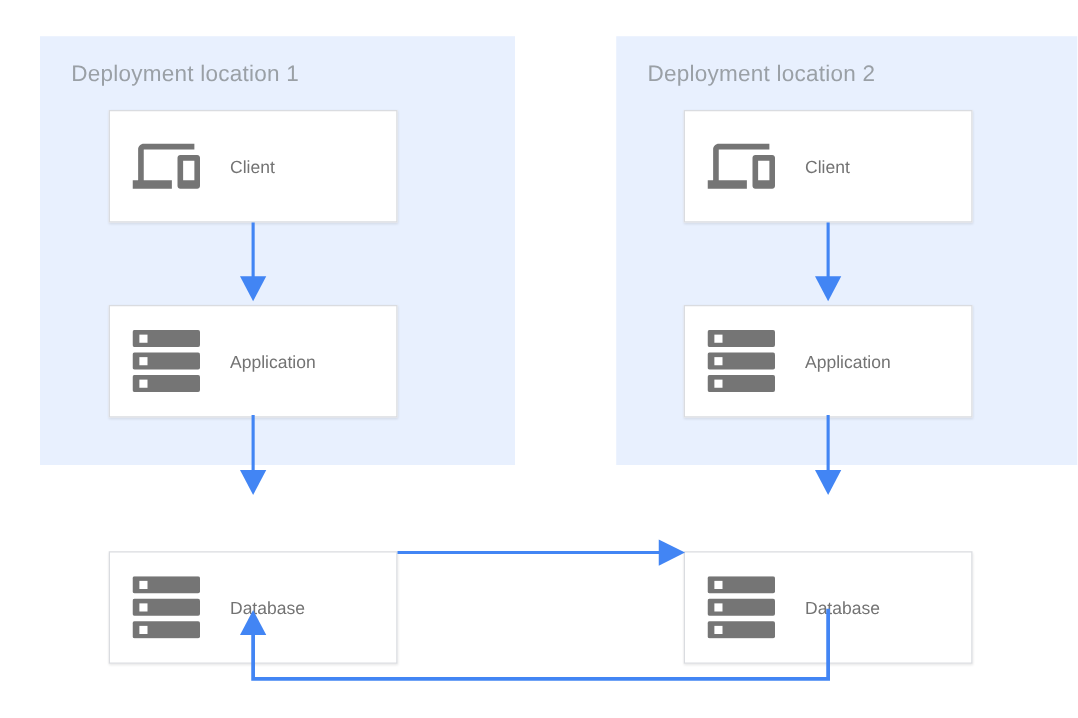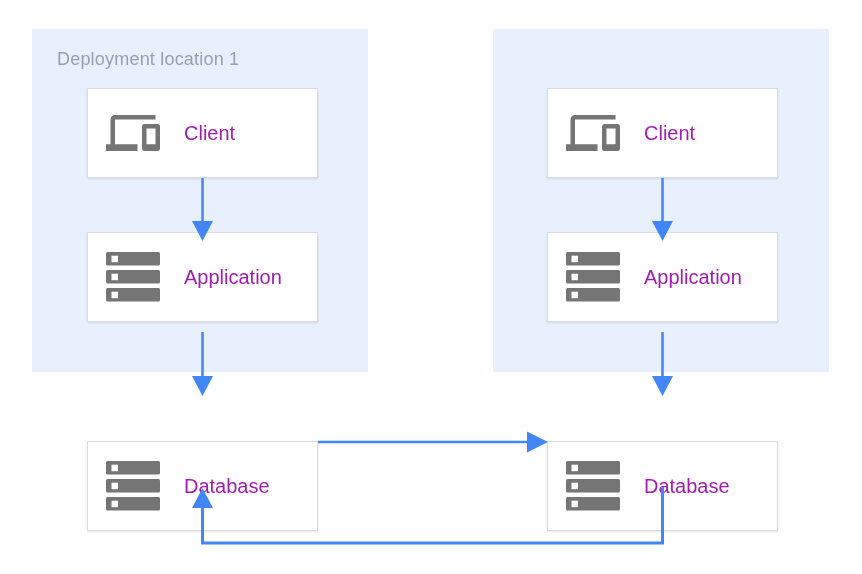--- a/index.html
+++ b/index.html
@@ -11,20 +11,21 @@
     font-family: "Liberation Sans", sans-serif;
     overflow: hidden;
   }
   .region {
     position: absolute;
     top: 29px;
     width: 336px;
     height: 343px;
     background: #e8f0fe;
     z-index: 1;
+    padding-left: 44px;
   }
   .region-1 { left: 32px; }
   .region-2 { left: 493px; }
   .region-title {
     position: absolute;
     left: 25px;
     top: 19px;
     font-size: 18px;
     line-height: 22px;
     color: #9aa0a6;
@@ -40,34 +41,34 @@
     box-shadow: 0 1px 2px rgba(0,0,0,0.10);
     box-sizing: border-box;
     display: flex;
     align-items: center;
     padding-left: 18px;
     z-index: 2;
   }
   .region-1 .node { left: 55px; }
   .region-2 .node { left: 54px; }
   .node-client      { top: 59px; }
-  .node-application { top: 203px; }
+  .node-application { top: 215px; }
   .node-database    { top: 368px; margin-top: 44px; }
   .node .icon {
     width: 54px;
     height: 54px;
     display: flex;
     align-items: center;
     justify-content: center;
     flex: 0 0 54px;
   }
   .node .label {
     margin-left: 24px;
-    font-size: 20px;
-    color: #a21caf;
+    font-size: 14px;
+    color: #737373;
     white-space: nowrap;
   }
   .arrows {
     position: absolute;
     left: 0;
     top: 0;
     z-index: 3;
     pointer-events: none;
   }
 </style>
@@ -111,20 +112,21 @@
           <rect x="5.5" y="3.7" width="6.5" height="6.5" fill="#ffffff"></rect>
           <rect x="5.5" y="21.7" width="6.5" height="6.5" fill="#ffffff"></rect>
           <rect x="5.5" y="39.7" width="6.5" height="6.5" fill="#ffffff"></rect>
         </svg>
       </span>
       <span class="label">Database</span>
     </div>
   </section>
 
   <section class="region region-2">
+    <div class="region-title">Deployment location 2</div>
 
     <div class="node node-client">
       <span class="icon">
         <svg width="54" height="54" viewBox="0 0 24 24" aria-hidden="true">
           <path fill="#757575" d="M4 6h18V4H4c-1.1 0-2 .9-2 2v11H0v3h14v-3H4V6zm19 2h-6c-.55 0-1 .45-1 1v10c0 .55.45 1 1 1h6c.55 0 1-.45 1-1V9c0-.55-.45-1-1-1zm-1 9h-4v-7h4v7z"></path>
         </svg>
       </span>
       <span class="label">Client</span>
     </div>
 

